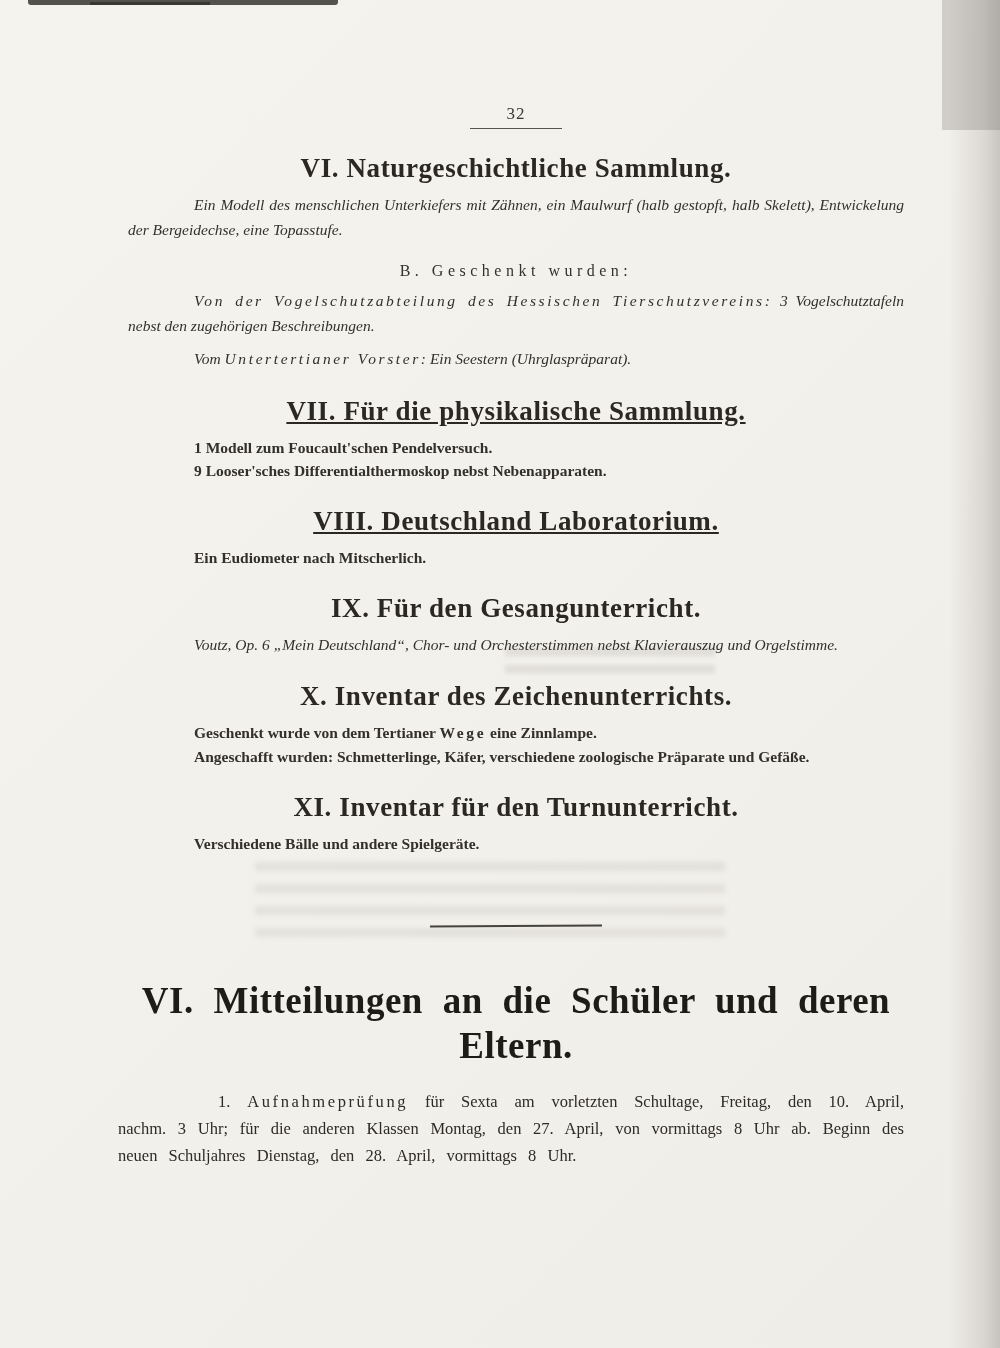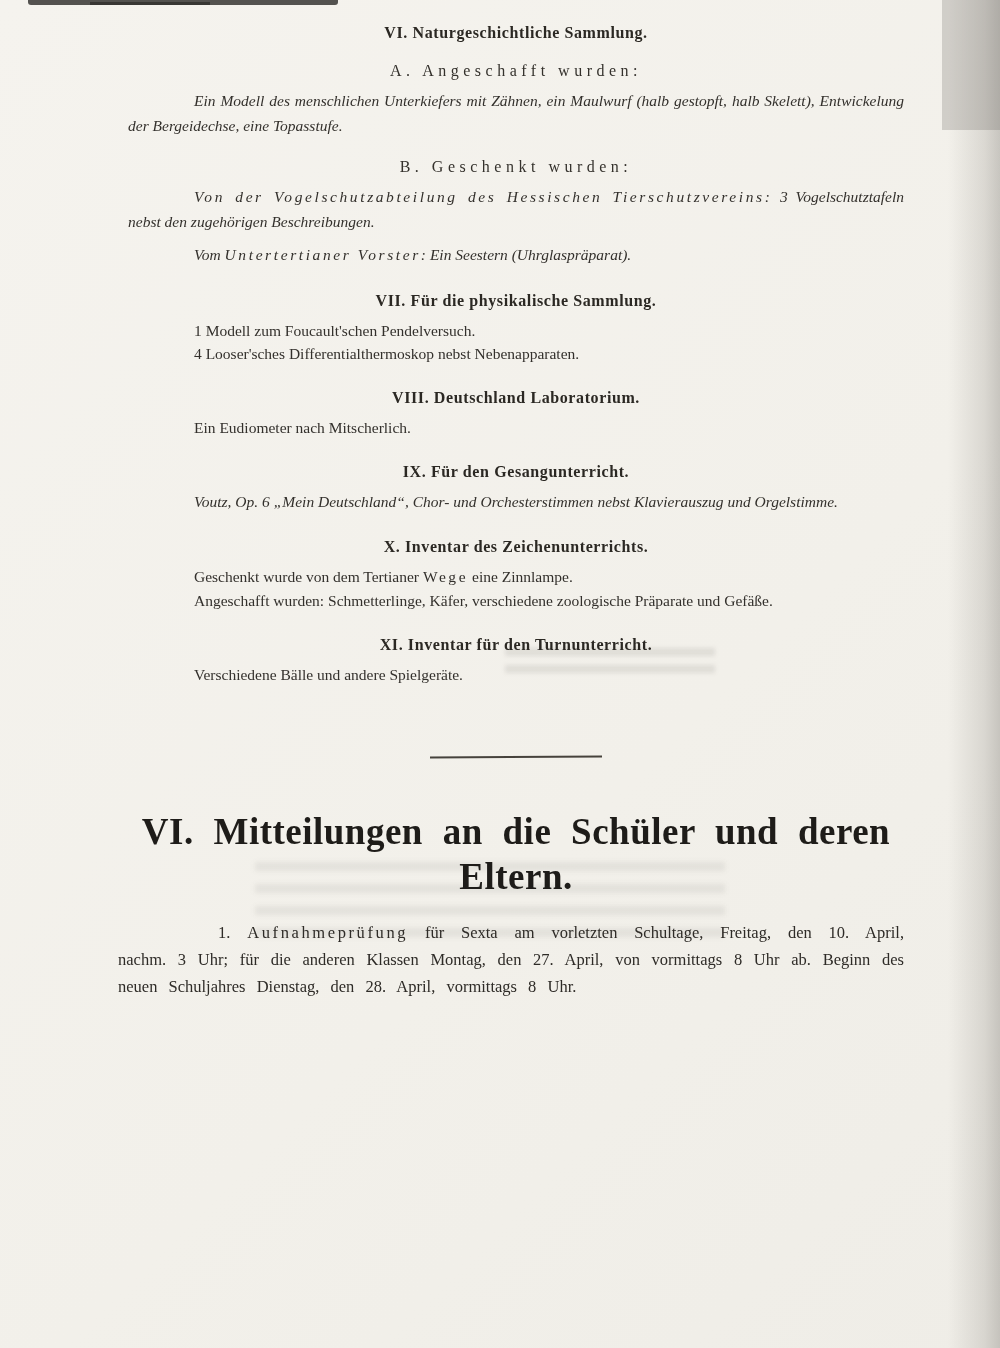--- a/index.html
+++ b/index.html
@@ -93,21 +93,21 @@
   }
   .page-number-rule {
     width: 92px;
     height: 1px;
     background: #57534d;
     margin: 4px auto 0 auto;
   }
 
   h2.section-title {
     text-align: center;
-    font-size: 16px;
+    font-size: 27px;
     font-weight: 700;
     letter-spacing: 0.6px;
     color: #2b2823;
     margin: 24px 0 0 0;
   }
   .sub-heading {
     text-align: center;
     font-size: 16px;
     letter-spacing: 4.5px;
     margin: 20px 0 0 0;
@@ -123,27 +123,28 @@
   }
   p.para-noind {
     text-indent: 66px;
     text-align: left;
   }
   .spaced {
     letter-spacing: 2.6px;
   }
   .item-list {
     margin: 9px 0 0 66px;
+    font-weight: bold;
   }
   .item-line {
     font-size: 15.5px;
     line-height: 1.5;
     margin: 0;
   }
-  .gap-md { margin-top: 42px; }
+  .gap-md { margin-top: 42px; text-decoration: underline; }
   .gap-lg { margin-top: 46px; }
 
   .divider {
     width: 172px;
     height: 2px;
     background: #46423c;
     margin: 70px auto 0 auto;
     transform: rotate(-0.4deg);
   }
 
@@ -174,34 +175,37 @@
 
   <div class="top-mark"></div>
   <div class="top-mark-2"></div>
   <div class="right-edge"></div>
   <div class="top-right-shade"></div>
   <div class="bleed-1"></div>
   <div class="bleed-2"></div>
 
   <div class="content">
 
+    <div class="page-number-wrap">
+      <span class="page-number">32</span>
+      <div class="page-number-rule"></div>
+    </div>
 
     <h2 class="section-title">VI. Naturgeschichtliche Sammlung.</h2>
 
-    <div class="sub-heading">A. Angeschafft wurden:</div>
     <p class="para">Ein Modell des menschlichen Unterkiefers mit Zähnen, ein Maulwurf (halb gestopft, halb Skelett), Entwickelung der Bergeidechse, eine Topasstufe.</p>
 
     <div class="sub-heading">B. Geschenkt wurden:</div>
     <p class="para"><span class="spaced">Von der Vogelschutzabteilung des Hessischen Tierschutzvereins:</span><span> 3 Vogelschutztafeln nebst den zugehörigen Beschreibungen.</span></p>
     <p class="para para-noind"><span>Vom </span><span class="spaced">Untertertianer Vorster</span><span>: Ein Seestern (Uhrglaspräparat).</span></p>
 
     <h2 class="section-title gap-md">VII. Für die physikalische Sammlung.</h2>
     <div class="item-list">
       <p class="item-line">1 Modell zum Foucault'schen Pendelversuch.</p>
-      <p class="item-line">4 Looser'sches Differentialthermoskop nebst Nebenapparaten.</p>
+      <p class="item-line">9 Looser'sches Differentialthermoskop nebst Nebenapparaten.</p>
     </div>
 
     <h2 class="section-title gap-md">VIII. Deutschland Laboratorium.</h2>
     <div class="item-list">
       <p class="item-line">Ein Eudiometer nach Mitscherlich.</p>
     </div>
 
     <h2 class="section-title gap-lg">IX. Für den Gesangunterricht.</h2>
     <p class="para">Voutz, Op. 6 „Mein Deutschland“, Chor- und Orchesterstimmen nebst Klavierauszug und Orgelstimme.</p>
 

